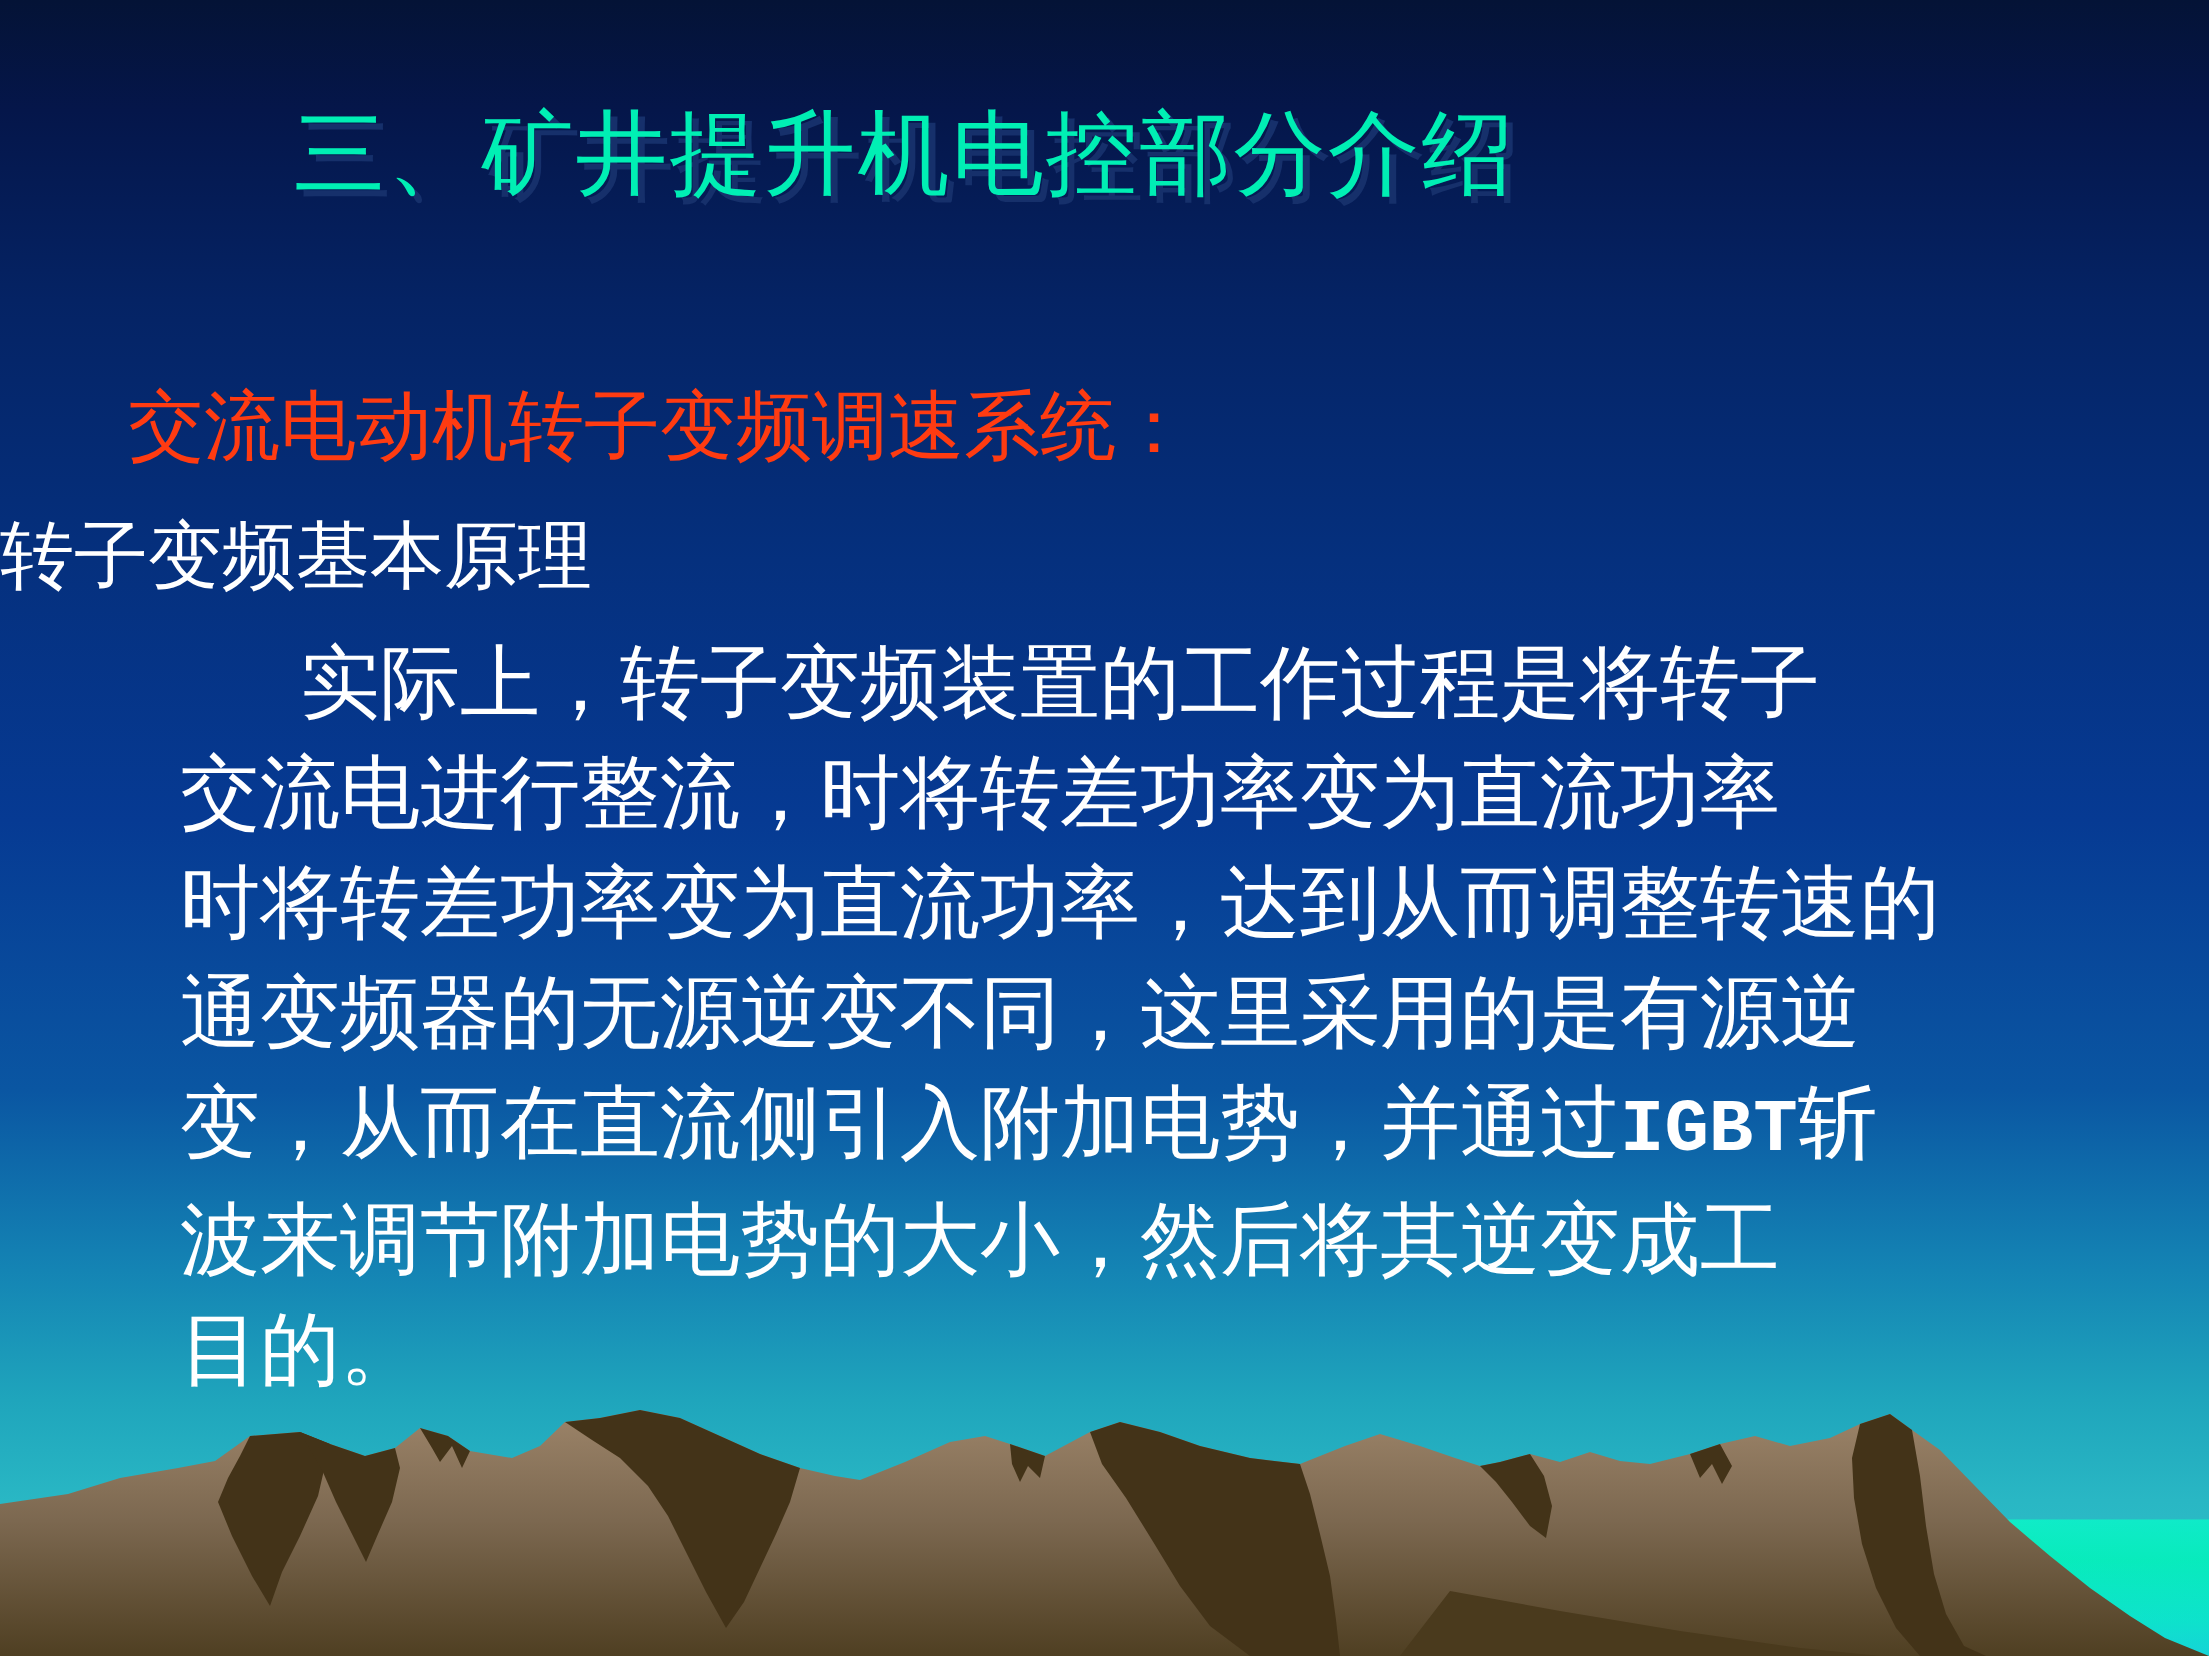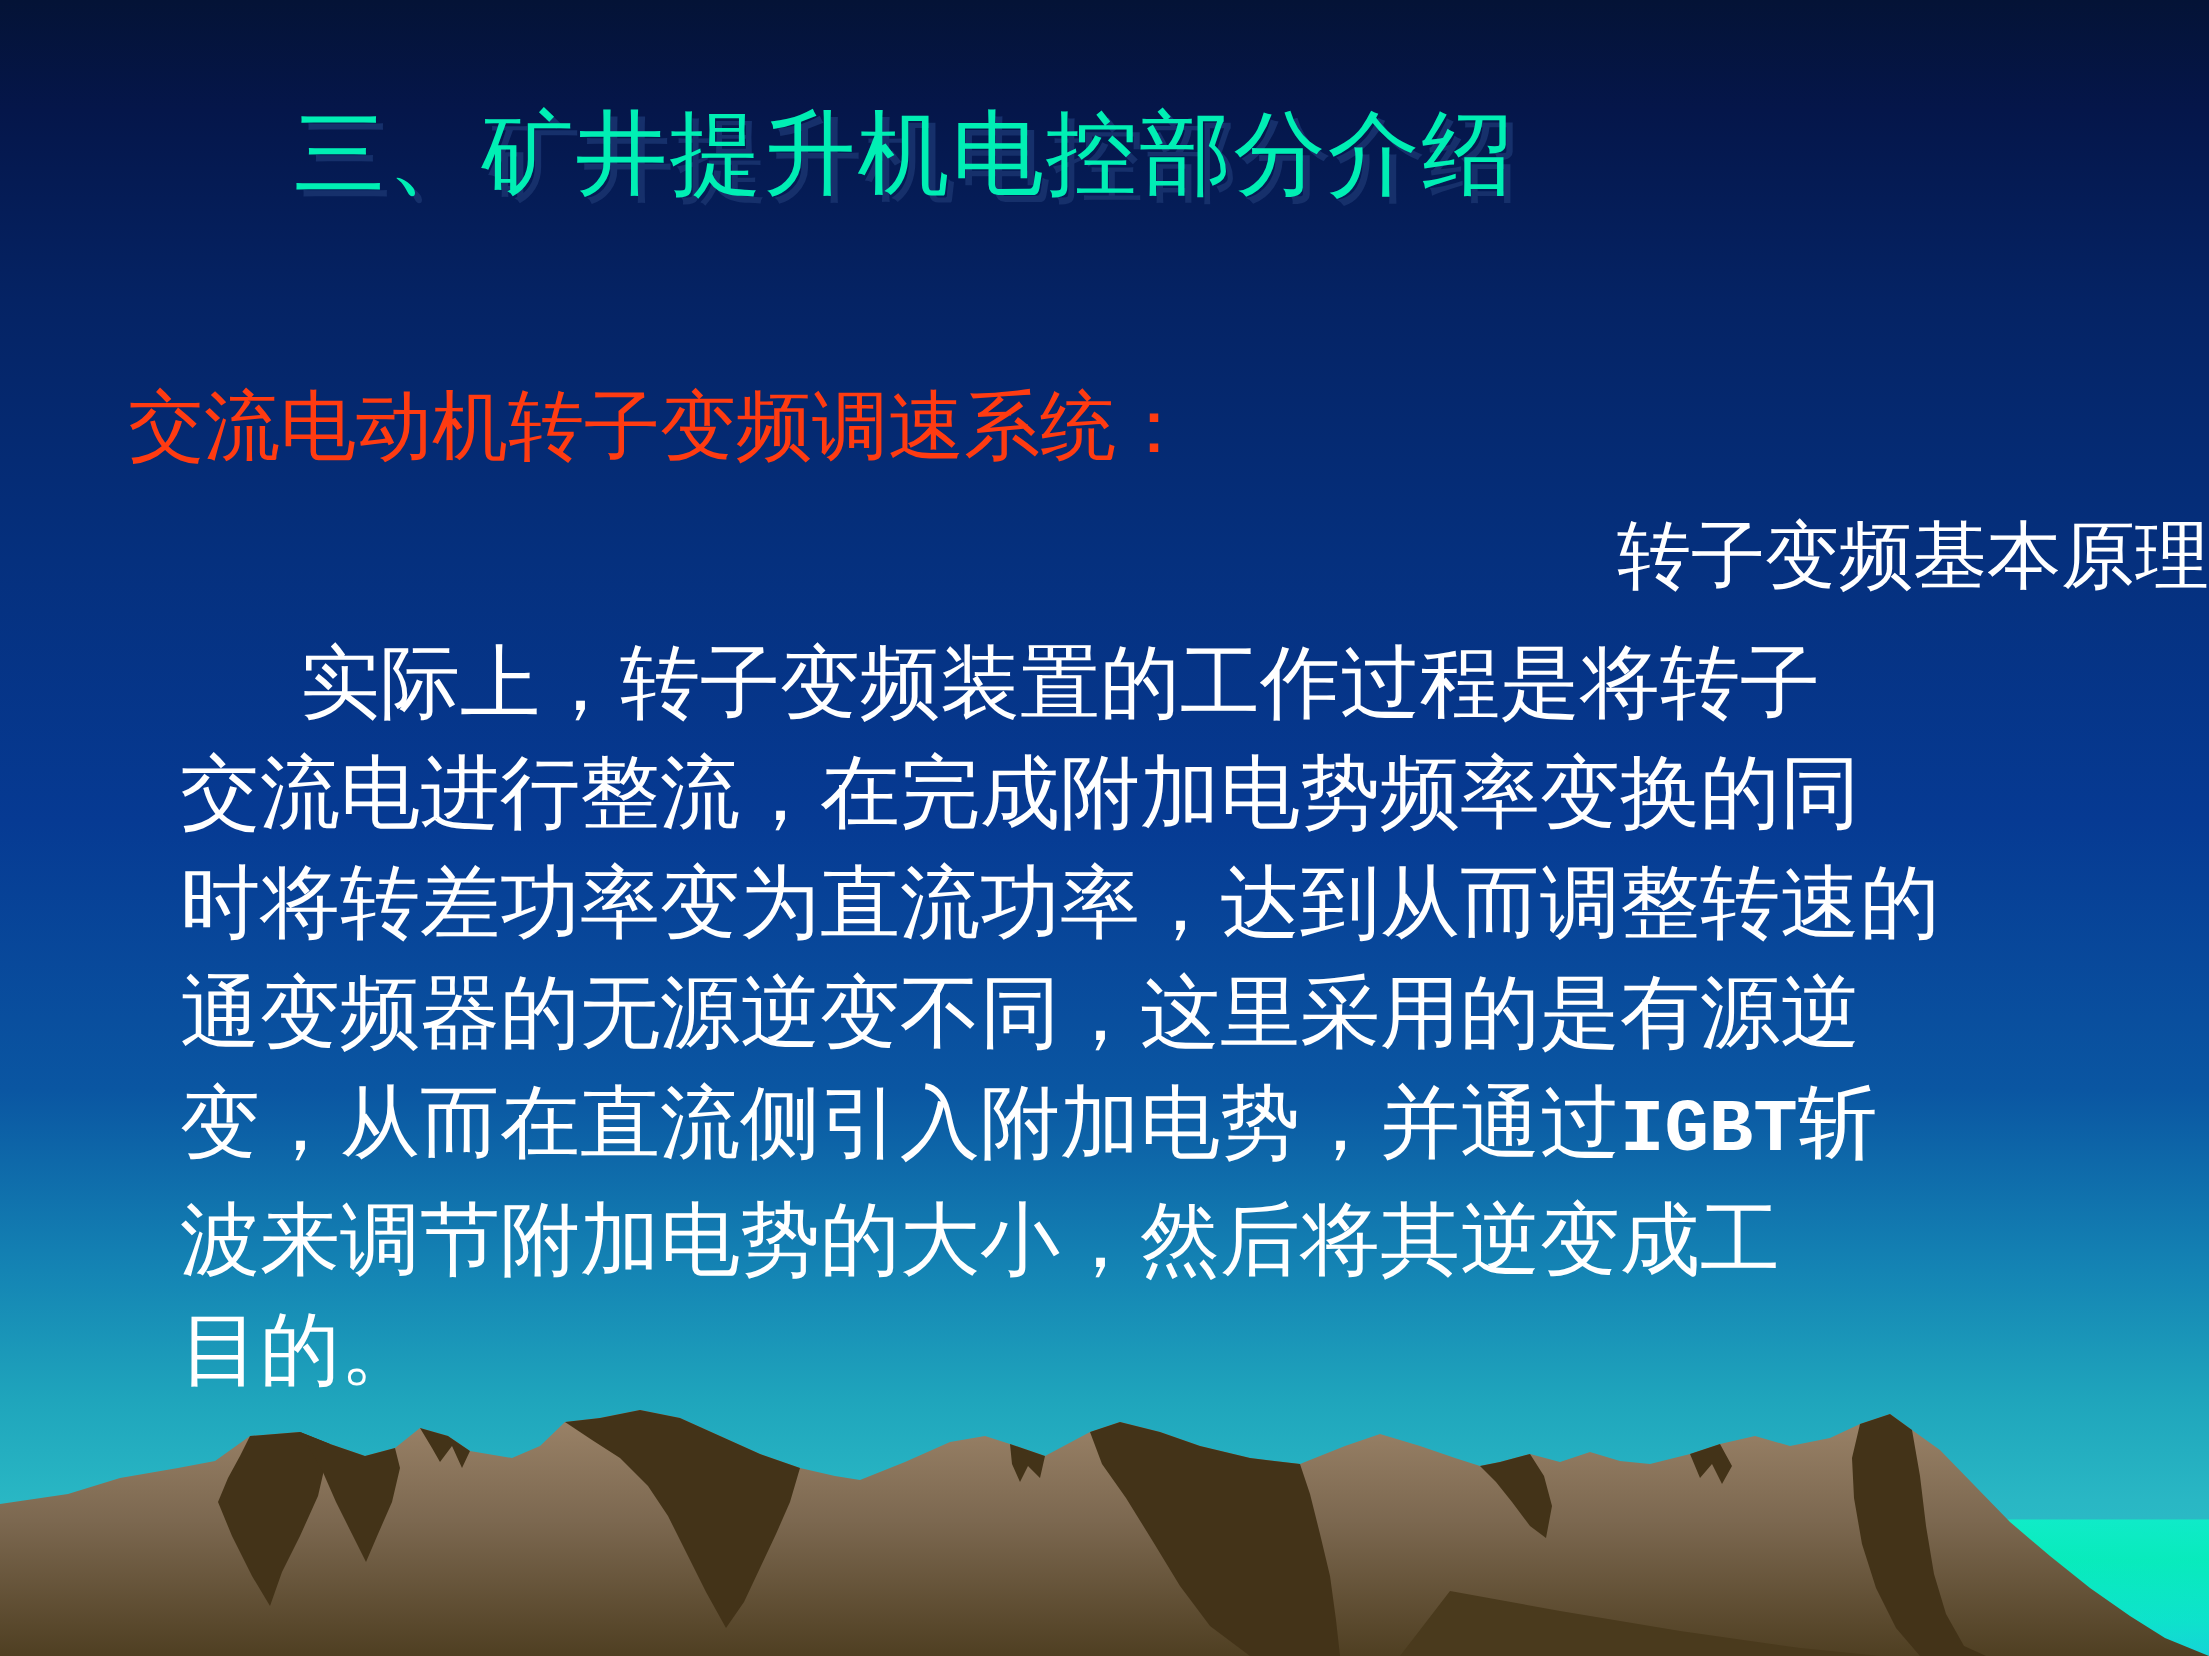--- a/index.html
+++ b/index.html
@@ -86,21 +86,21 @@
     color: #ff3b11;
     white-space: nowrap;
     text-align: right;
   }
 
   #subtitle-white {
     position: absolute;
     top: 518px;
     left: 0;
     width: 2209px;
-    text-align: right;
+    text-align: left;
     font-family: "DejaVu Serif", "Liberation Serif", serif;
     font-size: 74px;
     line-height: 1.0;
     color: #ffffff;
     white-space: nowrap;
   }
 
   #body-text {
     position: absolute;
     top: 628px;
@@ -131,21 +131,21 @@
 <div id="slide">
 
   <div id="title">三、矿井提升机电控部分介绍</div>
 
   <div id="subtitle-red">交流电动机转子变频调速系统：</div>
 
   <div id="subtitle-white">转子变频基本原理</div>
 
   <div id="body-text">
     <span class="ln"><span class="indent"></span><span>实际上，转子变频装置的工作过程是将转子</span></span>
-    <span class="ln">交流电进行整流，在完成附加电势频率变换的同</span>
+    <span class="ln">交流电进行整流，时将转差功率变为直流功率</span>
     <span class="ln">时将转差功率变为直流功率，达到从而调整转速的</span>
     <span class="ln">通变频器的无源逆变不同，这里采用的是有源逆</span>
     <span class="ln"><span>变，从而在直流侧引入附加电势，并通过</span><span class="igbt">IGBT</span><span>斩</span></span>
     <span class="ln">波来调节附加电势的大小，然后将其逆变成工</span>
     <span class="ln">目的。</span>
   </div>
 
   <div id="bottom-band"></div>
 
   <svg id="mountains" viewBox="0 0 2209 250" preserveAspectRatio="none">

